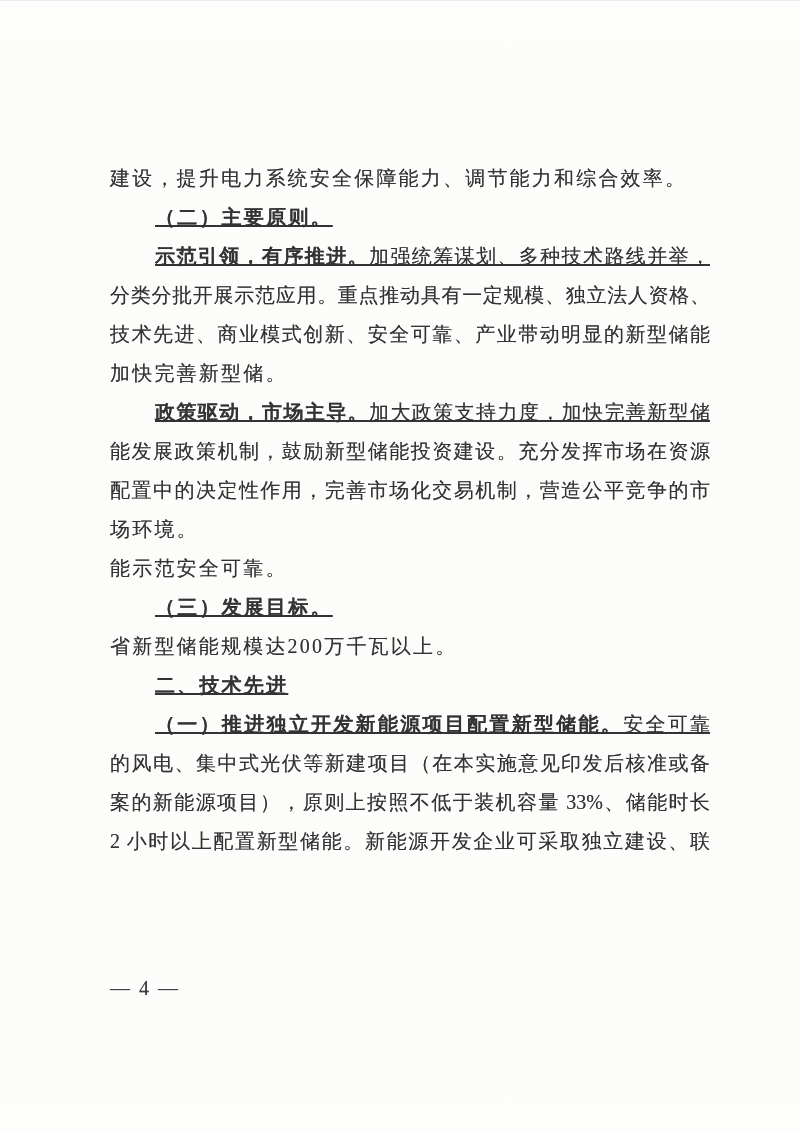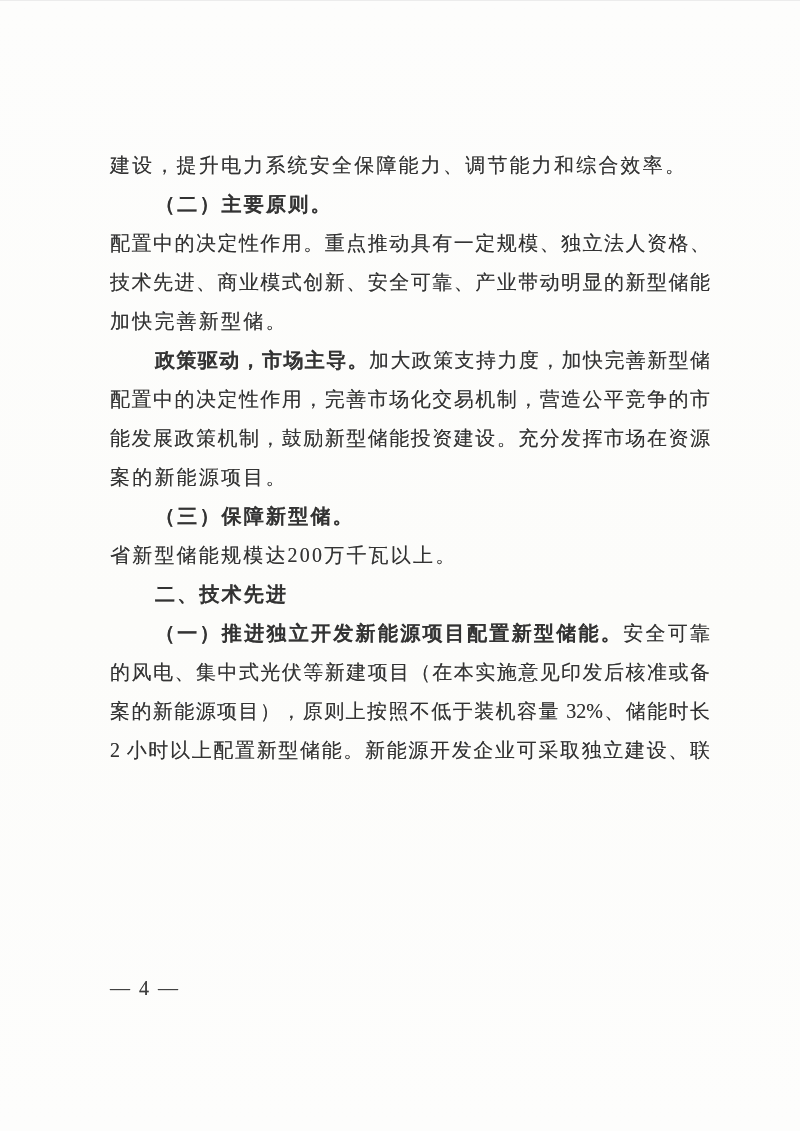--- a/index.html
+++ b/index.html
@@ -17,21 +17,21 @@
     width: 800px;
     height: 1131px;
     background: linear-gradient(180deg, #fdfdfc 0%, #fcfcfa 55%, #fdfdfc 100%);
     overflow: hidden;
     border-top: 1px solid #ececec;
     box-sizing: border-box;
   }
   .doc-body {
     position: absolute;
     left: 110px;
-    top: 145px;
+    top: 158px;
     width: 600px;
   }
   .paragraph {
     margin: 0;
     padding: 0;
   }
   .line {
     box-sizing: border-box;
     width: 600px;
     height: 39px;
@@ -43,20 +43,21 @@
   }
   .line.full {
     text-align-last: justify;
   }
   .line.short {
     text-align-last: left;
     letter-spacing: 2.2px;
   }
   .line.indent {
     padding-left: 45px;
+    text-decoration: underline;
   }
   .seg.bold {
     font-weight: bold;
   }
   .footer {
     position: absolute;
     left: 110px;
     top: 975px;
     height: 24px;
     line-height: 24px;
@@ -71,42 +72,44 @@
 
 <div class="page">
   <div class="doc-body">
       <div class="paragraph">
         <div class="line short"><span class="seg">建设，提升电力系统安全保障能力、调节能力和综合效率。</span></div>
       </div>
       <div class="paragraph">
         <div class="line short indent"><span class="seg bold">（二）主要原则。</span></div>
       </div>
       <div class="paragraph">
-        <div class="line full"><span class="seg">配置中的决定性作用。重点推动具有一定规模、独立法人资格、</span></div>
+        <div class="line full indent"><span class="seg bold">示范引领，有序推进。</span><span class="seg">加强统筹谋划、多种技术路线并举，</span></div>
+        <div class="line full"><span class="seg">分类分批开展示范应用。重点推动具有一定规模、独立法人资格、</span></div>
         <div class="line full"><span class="seg">技术先进、商业模式创新、安全可靠、产业带动明显的新型储能</span></div>
         <div class="line short"><span class="seg">加快完善新型储。</span></div>
       </div>
       <div class="paragraph">
         <div class="line full indent"><span class="seg bold">政策驱动，市场主导。</span><span class="seg">加大政策支持力度，加快完善新型储</span></div>
+        <div class="line full"><span class="seg">能发展政策机制，鼓励新型储能投资建设。充分发挥市场在资源</span></div>
         <div class="line full"><span class="seg">配置中的决定性作用，完善市场化交易机制，营造公平竞争的市</span></div>
-        <div class="line full"><span class="seg">能发展政策机制，鼓励新型储能投资建设。充分发挥市场在资源</span></div>
+        <div class="line short"><span class="seg">场环境。</span></div>
       </div>
       <div class="paragraph">
-        <div class="line short"><span class="seg">案的新能源项目。</span></div>
+        <div class="line short"><span class="seg">能示范安全可靠。</span></div>
       </div>
       <div class="paragraph">
-        <div class="line short indent"><span class="seg bold">（三）保障新型储。</span></div>
+        <div class="line short indent"><span class="seg bold">（三）发展目标。</span></div>
       </div>
       <div class="paragraph">
         <div class="line short"><span class="seg">省新型储能规模达200万千瓦以上。</span></div>
       </div>
       <div class="paragraph">
         <div class="line short indent"><span class="seg bold">二、技术先进</span></div>
       </div>
       <div class="paragraph">
         <div class="line full indent"><span class="seg bold">（一）推进独立开发新能源项目配置新型储能。</span><span class="seg">安全可靠</span></div>
         <div class="line full"><span class="seg">的风电、集中式光伏等新建项目（在本实施意见印发后核准或备</span></div>
-        <div class="line full"><span class="seg">案的新能源项目），原则上按照不低于装机容量 32%、储能时长</span></div>
+        <div class="line full"><span class="seg">案的新能源项目），原则上按照不低于装机容量 33%、储能时长</span></div>
         <div class="line full"><span class="seg">2 小时以上配置新型储能。新能源开发企业可采取独立建设、联</span></div>
       </div>
     </div>
   <div class="footer">— 4 —</div>
 </div>
 
 </body></html>

